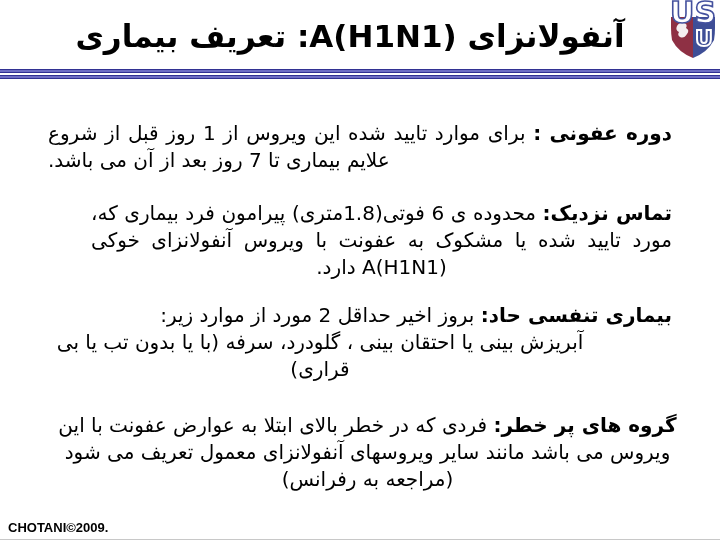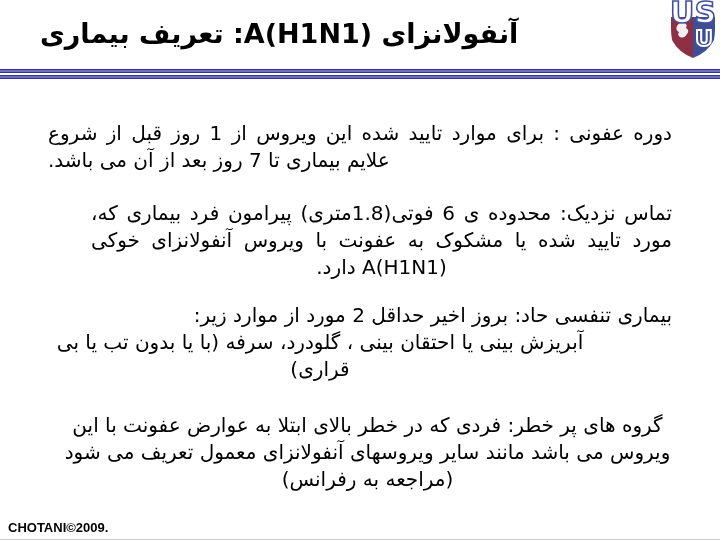--- a/index.html
+++ b/index.html
@@ -13,39 +13,39 @@
     border-bottom:1px solid #c8c8c8;
     box-sizing:border-box;
   }
   
   .logo{
     position:absolute;top:0;right:0;width:54px;height:60px;
   }
   
   .title{
     position:absolute;top:16px;left:40px;right:60px;
-    direction:rtl;text-align:left;
-    font-size:27px;font-weight:bold;line-height:1.3;
+    direction:rtl;text-align:center;
+    font-size:31px;font-weight:bold;line-height:1.3;
     white-space:nowrap;
   }
   .title .latin{font-weight:bold;}
   
   .divider{position:absolute;top:69px;left:0;right:0;height:11px;}
   .divider .dline{
     height:4px;width:100%;
     background:linear-gradient(180deg,#14147a 0%,#8c8cdc 50%,#14147a 100%);
   }
   .divider .dgap{height:2px;width:100%;background:#ffffff;}
   
   .para{
     position:absolute;left:48px;right:48px;
     direction:rtl;
     font-size:20px;line-height:1.36;
   }
-  .para b{font-weight:normal;}
+  .para b{font-weight:bold;}
   .p1{top:120px;text-align:justify;text-align-last:left;}
   .p2{top:200px;text-align:justify;text-align-last:center;margin-left:43px;}
   .p3-head{top:302px;text-align:right;}
   .p3-detail{top:329px;left:40px;right:120px;text-align:center;}
   .p4{top:412px;left:55px;right:40px;text-align:center;}
   
   .footer{
     position:absolute;left:8px;bottom:4px;
     font-size:13px;font-weight:bold;letter-spacing:0px;
     font-family:"Liberation Sans","DejaVu Sans",sans-serif;

